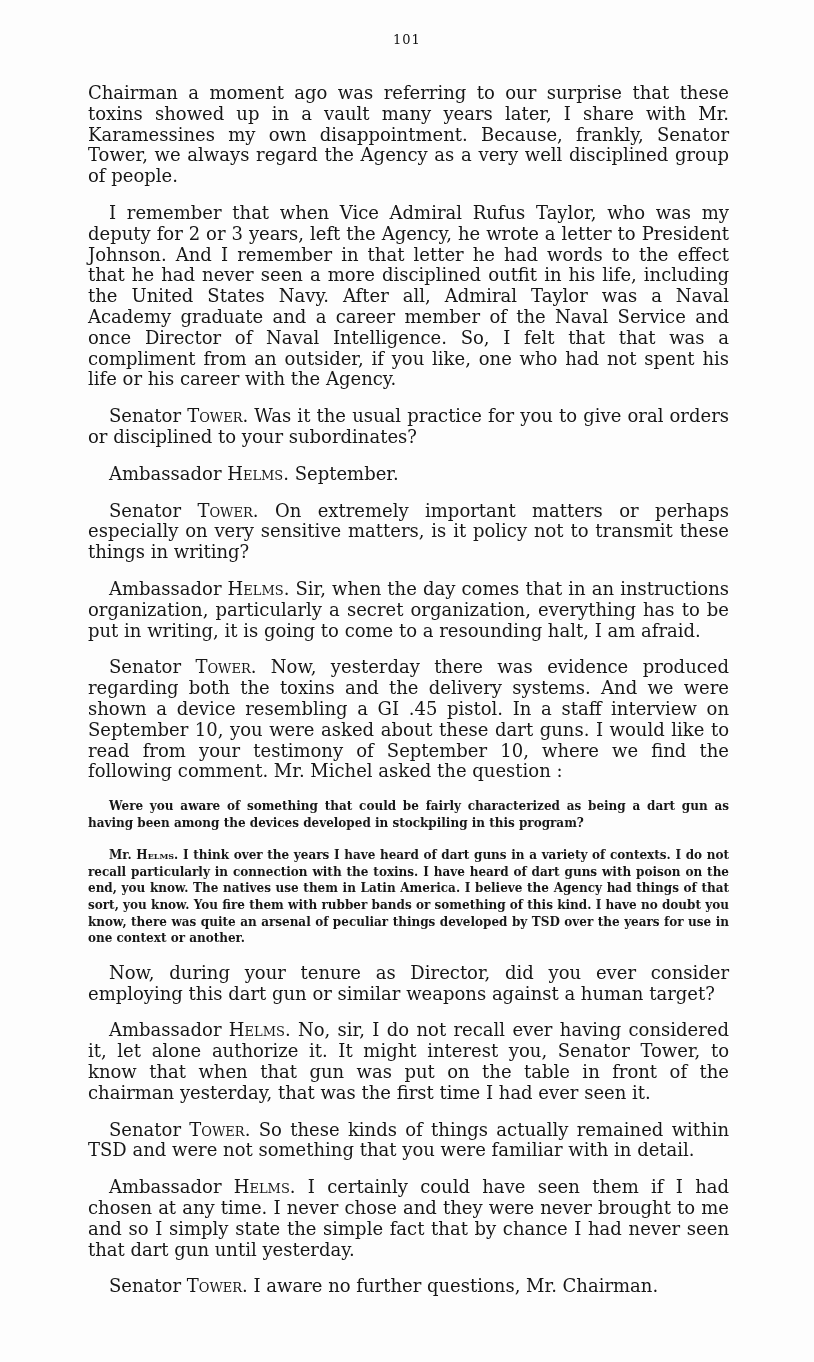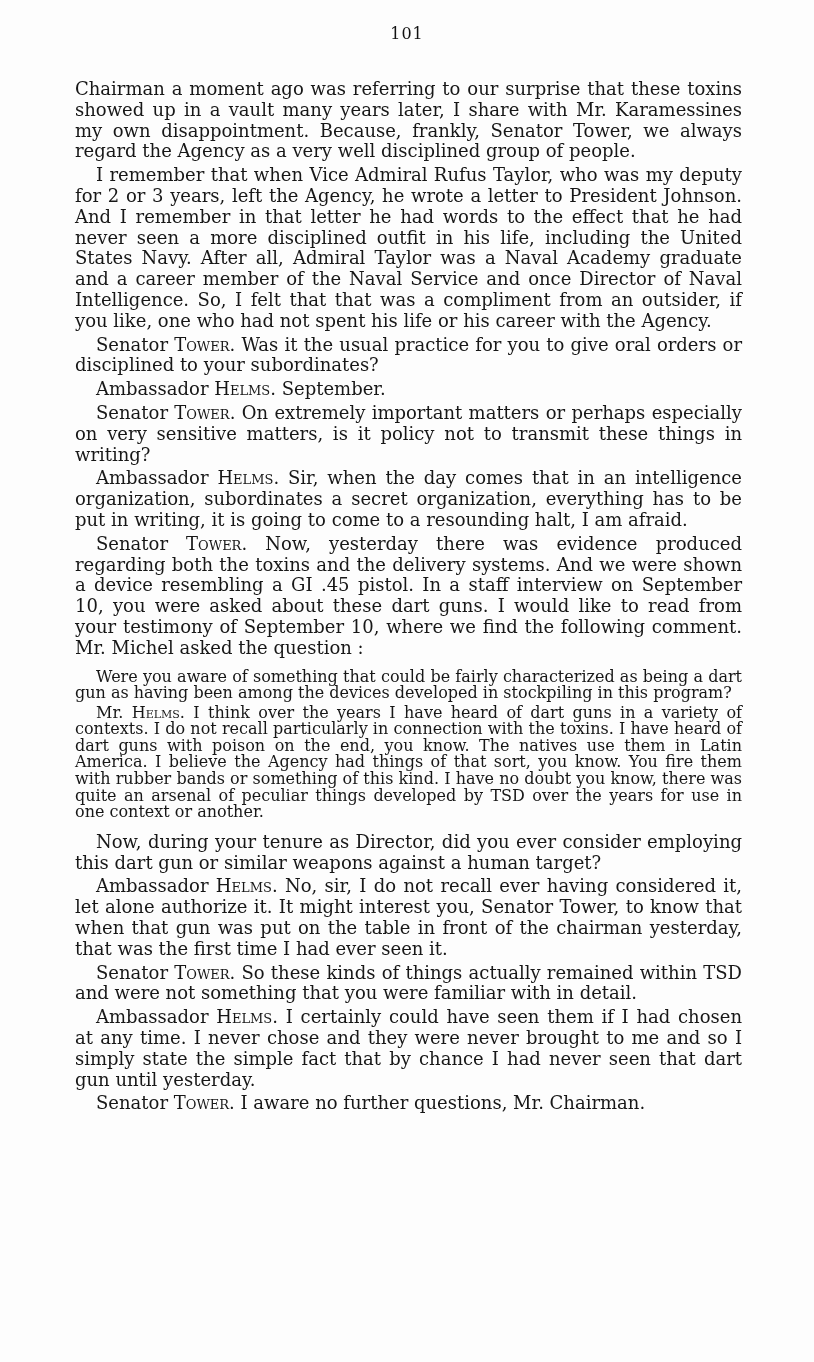--- a/index.html
+++ b/index.html
@@ -11,41 +11,41 @@
     position: relative;
     width: 814px;
     height: 1362px;
     background: #fdfdfd;
     font-family: "DejaVu Serif", serif;
     color: #171717;
     overflow: hidden;
     box-sizing: border-box;
   }
   .page-number {
-    padding-top: 24px;
+    padding-top: 32px;
     text-align: center;
-    font-size: 16px;
+    font-size: 13px;
     letter-spacing: 1px;
     color: #111;
   }
   .text-block {
     margin: 36px 69px 0 72px;
     text-align: justify;
   }
   .text-block p {
-    margin: 3px;
+    margin: 16px;
   }
   p.body {
     font-size: 18px;
     line-height: 20.8px;
   }
   p.small {
-    font-size: 16px;
+    font-size: 12px;
     line-height: 16.6px;
-    font-weight: normal;
+    font-weight: bold;
   }
   p.indent {
     text-indent: 21px;
   }
   
   p.body + p.small { margin-top: 10px; }
   p.small + p.body { margin-top: 11px; }
   .sc {
     font-variant: small-caps;
   }
@@ -54,21 +54,21 @@
 <body>
 
 <div class="page">
   <div class="page-number">101</div>
   <div class="text-block">
       <p class="body"><span>Chairman a moment ago was referring to our surprise that these toxins showed up in a vault many years later, I share with Mr. Karamessines my own disappointment. Because, frankly, Senator Tower, we always regard the Agency as a very well disciplined group of people.</span></p>
       <p class="body indent"><span>I remember that when Vice Admiral Rufus Taylor, who was my deputy for 2 or 3 years, left the Agency, he wrote a letter to President Johnson. And I remember in that letter he had words to the effect that he had never seen a more disciplined outfit in his life, including the United States Navy. After all, Admiral Taylor was a Naval Academy graduate and a career member of the Naval Service and once Director of Naval Intelligence. So, I felt that that was a compliment from an outsider, if you like, one who had not spent his life or his career with the Agency.</span></p>
       <p class="body indent"><span>Senator </span><span class="sc">Tower</span><span>. Was it the usual practice for you to give oral orders or disciplined to your subordinates?</span></p>
       <p class="body indent"><span>Ambassador </span><span class="sc">Helms</span><span>. September.</span></p>
       <p class="body indent"><span>Senator </span><span class="sc">Tower</span><span>. On extremely important matters or perhaps especially on very sensitive matters, is it policy not to transmit these things in writing?</span></p>
-      <p class="body indent"><span>Ambassador </span><span class="sc">Helms</span><span>. Sir, when the day comes that in an intelligence organization, subordinates a secret organization, everything has to be put in writing, it is going to come to a resounding halt, I am afraid.</span></p>
+      <p class="body indent"><span>Ambassador </span><span class="sc">Helms</span><span>. Sir, when the day comes that in an instructions organization, particularly a secret organization, everything has to be put in writing, it is going to come to a resounding halt, I am afraid.</span></p>
       <p class="body indent"><span>Senator </span><span class="sc">Tower</span><span>. Now, yesterday there was evidence produced regarding both the toxins and the delivery systems. And we were shown a device resembling a GI .45 pistol. In a staff interview on September 10, you were asked about these dart guns. I would like to read from your testimony of September 10, where we find the following comment. Mr. Michel asked the question :</span></p>
       <p class="small indent"><span>Were you aware of something that could be fairly characterized as being a dart gun as having been among the devices developed in stockpiling in this program?</span></p>
       <p class="small indent"><span>Mr. </span><span class="sc">Helms</span><span>. I think over the years I have heard of dart guns in a variety of contexts. I do not recall particularly in connection with the toxins. I have heard of dart guns with poison on the end, you know. The natives use them in Latin America. I believe the Agency had things of that sort, you know. You fire them with rubber bands or something of this kind. I have no doubt you know, there was quite an arsenal of peculiar things developed by TSD over the years for use in one context or another.</span></p>
       <p class="body indent"><span>Now, during your tenure as Director, did you ever consider employing this dart gun or similar weapons against a human target?</span></p>
       <p class="body indent"><span>Ambassador </span><span class="sc">Helms</span><span>. No, sir, I do not recall ever having considered it, let alone authorize it. It might interest you, Senator Tower, to know that when that gun was put on the table in front of the chairman yesterday, that was the first time I had ever seen it.</span></p>
       <p class="body indent"><span>Senator </span><span class="sc">Tower</span><span>. So these kinds of things actually remained within TSD and were not something that you were familiar with in detail.</span></p>
       <p class="body indent"><span>Ambassador </span><span class="sc">Helms</span><span>. I certainly could have seen them if I had chosen at any time. I never chose and they were never brought to me and so I simply state the simple fact that by chance I had never seen that dart gun until yesterday.</span></p>
       <p class="body indent"><span>Senator </span><span class="sc">Tower</span><span>. I aware no further questions, Mr. Chairman.</span></p>
     </div>
 </div>

